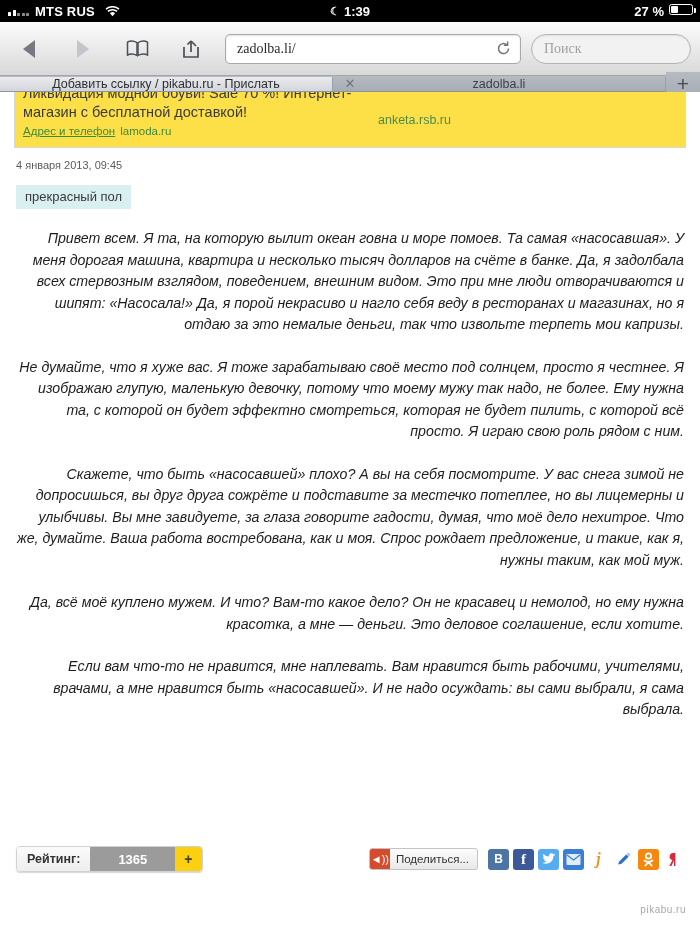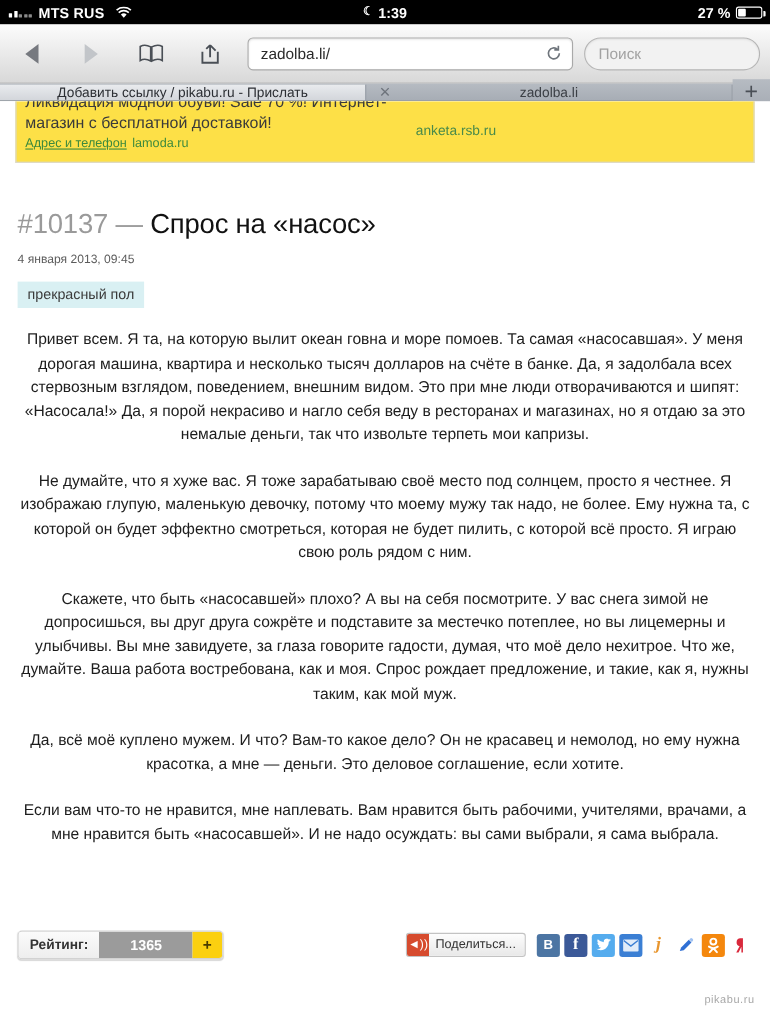--- a/index.html
+++ b/index.html
@@ -28,39 +28,39 @@
   .carrier { font-size: 13px; letter-spacing: .2px; }
   .wifi { width: 15px; height: 11px; position: relative; margin-left: 4px; }
   .wifi svg { display:block; }
   .sb-center {
     position: absolute; left: 0; right: 0; text-align: center;
     display: flex; align-items: center; justify-content: center; gap: 4px;
     font-size: 13px;
   }
   .moon { font-size: 11px; line-height: 1; }
   .sb-right {
-    margin-left: auto; display: flex; align-items: center; gap: 5px;
+    margin-left: auto; display: flex; align-items: flex-start; gap: 5px;
     padding-right: 7px; font-size: 13px;
   }
   .battery {
     width: 24px; height: 11px; border: 1.3px solid #fff; border-radius: 2.5px;
     position: relative; display: flex; align-items: center;
   }
   .battery::after {
     content: ""; position: absolute; right: -3.5px; top: 3px;
     width: 2px; height: 5px; background: #fff; border-radius: 0 1px 1px 0;
   }
   .battery i { display: block; height: 7px; background: #fff; margin-left: 1.2px; border-radius: 1px; width: 7px; }
 
   
   .toolbar {
     height: 54px;
     background: linear-gradient(#fcfcfc, #d8d8d8);
     border-bottom: 1px solid #a6a6a6;
-    display: flex; align-items: center; padding: 0 9px; gap: 14px;
+    display: flex; align-items: center; padding: 0 9px; gap: 14px; font-family: Liberation Serif, serif;
   }
   .tb-btn {
     width: 40px; height: 34px; display: flex; align-items: center; justify-content: center;
   }
   .arrow-l, .arrow-r {
     width: 0; height: 0; border-top: 9px solid transparent; border-bottom: 9px solid transparent;
   }
   .arrow-l { border-right: 12px solid #76797f; }
   .arrow-r { border-left: 12px solid #c2c5c9; }
   .urlwrap { flex: 1; display: flex; align-items: center; }
@@ -133,21 +133,21 @@
   }
   .post-title .num { color: #9a9a9a; }
   .post-date { margin-top: 11px; font-size: 11px; color: #5b5b5b; }
   .tag {
     display: inline-block; margin-top: 14px; background: #d9f0f3;
     color: #3a3a3a; font-size: 13px; padding: 4px 9px 5px 9px;
   }
   .body { margin-top: 19px; }
   .body p {
     font-size: 14.2px; color: #1d1d1d; line-height: 21.5px;
-    margin-bottom: 21px; text-align: center;
+    margin-bottom: 21px; text-align: right; font-style: italic;
   }
 
   
   .footer {
     position: absolute; left: 0; right: 0; bottom: 46px; height: 40px;
     padding: 0 16px; display: flex; align-items: center;
   }
   .rating {
     display: flex; align-items: center; height: 26px;
     border-radius: 4px; overflow: hidden;
@@ -284,24 +284,20 @@
         <div class="ad-links">
           <a href="#">Адрес и телефон</a><span class="dom">lamoda.ru</span>
         </div>
       </div>
       <div class="ad-right">
         <span class="dom2">anketa.rsb.ru</span>
       </div>
     </div>
 
     <div class="article">
-      <h1 class="post-title">
-        <span class="num">#10137 —</span>
-        <span>Спрос на «насос»</span>
-      </h1>
       <div class="post-date">4 января 2013, 09:45</div>
       <div><span class="tag">прекрасный пол</span></div>
 
       <div class="body">
         <p>Привет всем. Я та, на которую вылит океан говна и море помоев. Та самая «насосавшая». У меня дорогая машина, квартира и несколько тысяч долларов на счёте в банке. Да, я задолбала всех стервозным взглядом, поведением, внешним видом. Это при мне люди отворачиваются и шипят: «Насосала!» Да, я порой некрасиво и нагло себя веду в ресторанах и магазинах, но я отдаю за это немалые деньги, так что извольте терпеть мои капризы.</p>
         <p>Не думайте, что я хуже вас. Я тоже зарабатываю своё место под солнцем, просто я честнее. Я изображаю глупую, маленькую девочку, потому что моему мужу так надо, не более. Ему нужна та, с которой он будет эффектно смотреться, которая не будет пилить, с которой всё просто. Я играю свою роль рядом с ним.</p>
         <p>Скажете, что быть «насосавшей» плохо? А вы на себя посмотрите. У вас снега зимой не допросишься, вы друг друга сожрёте и подставите за местечко потеплее, но вы лицемерны и улыбчивы. Вы мне завидуете, за глаза говорите гадости, думая, что моё дело нехитрое. Что же, думайте. Ваша работа востребована, как и моя. Спрос рождает предложение, и такие, как я, нужны таким, как мой муж.</p>
         <p>Да, всё моё куплено мужем. И что? Вам-то какое дело? Он не красавец и немолод, но ему нужна красотка, а мне — деньги. Это деловое соглашение, если хотите.</p>
         <p>Если вам что-то не нравится, мне наплевать. Вам нравится быть рабочими, учителями, врачами, а мне нравится быть «насосавшей». И не надо осуждать: вы сами выбрали, я сама выбрала.</p>
       </div>

